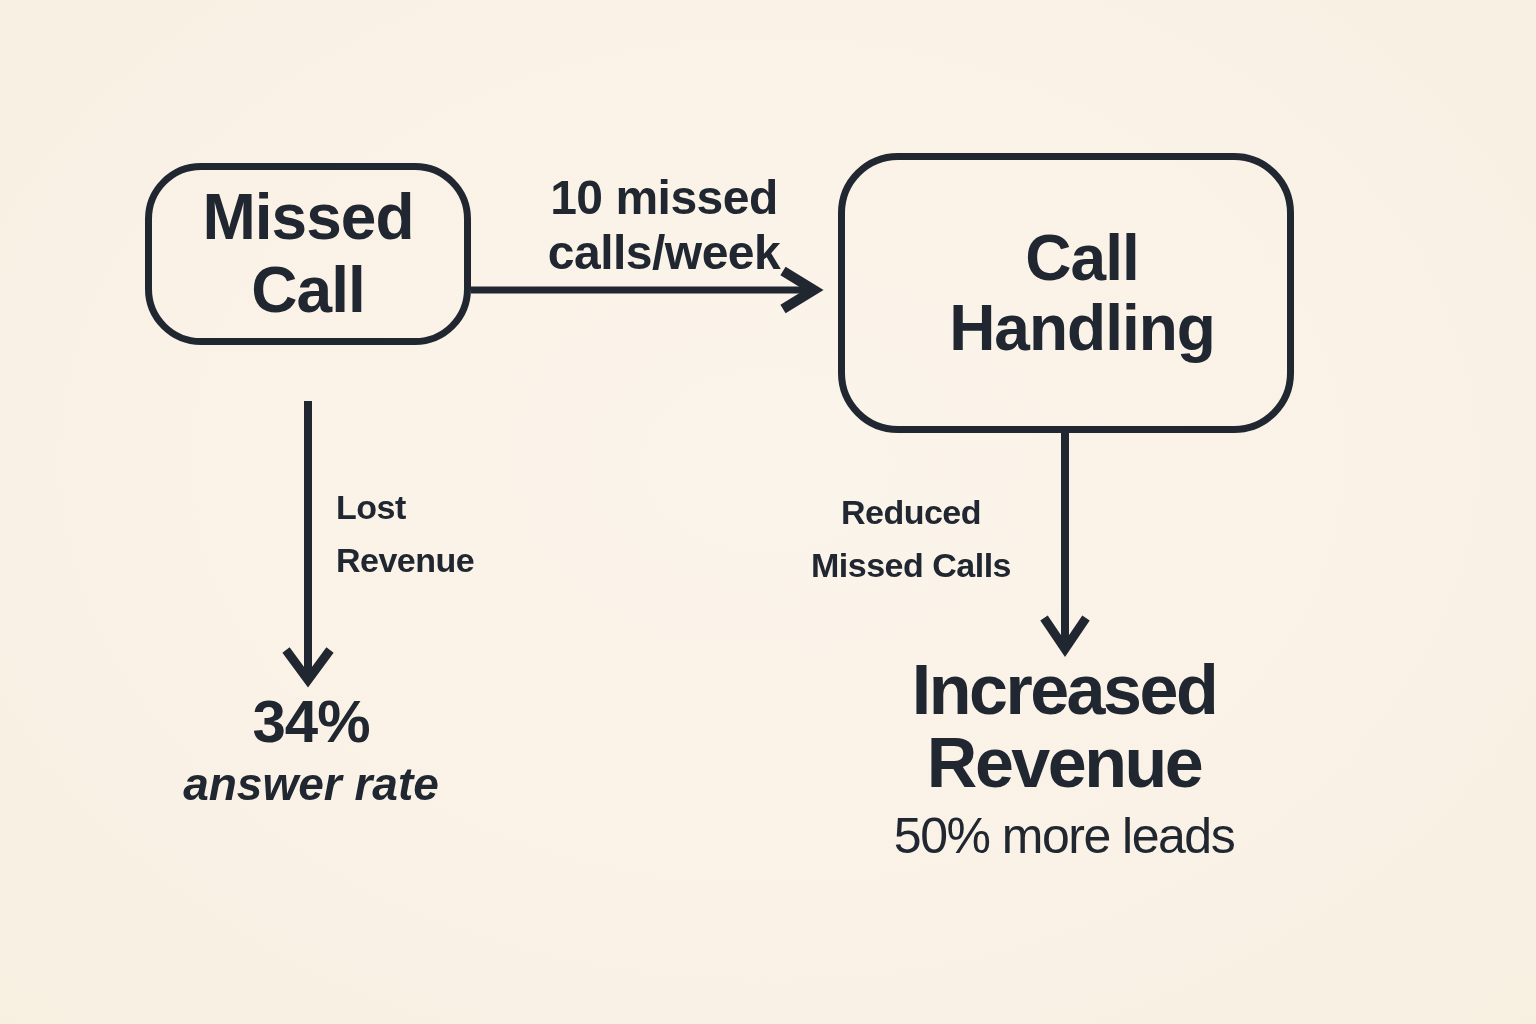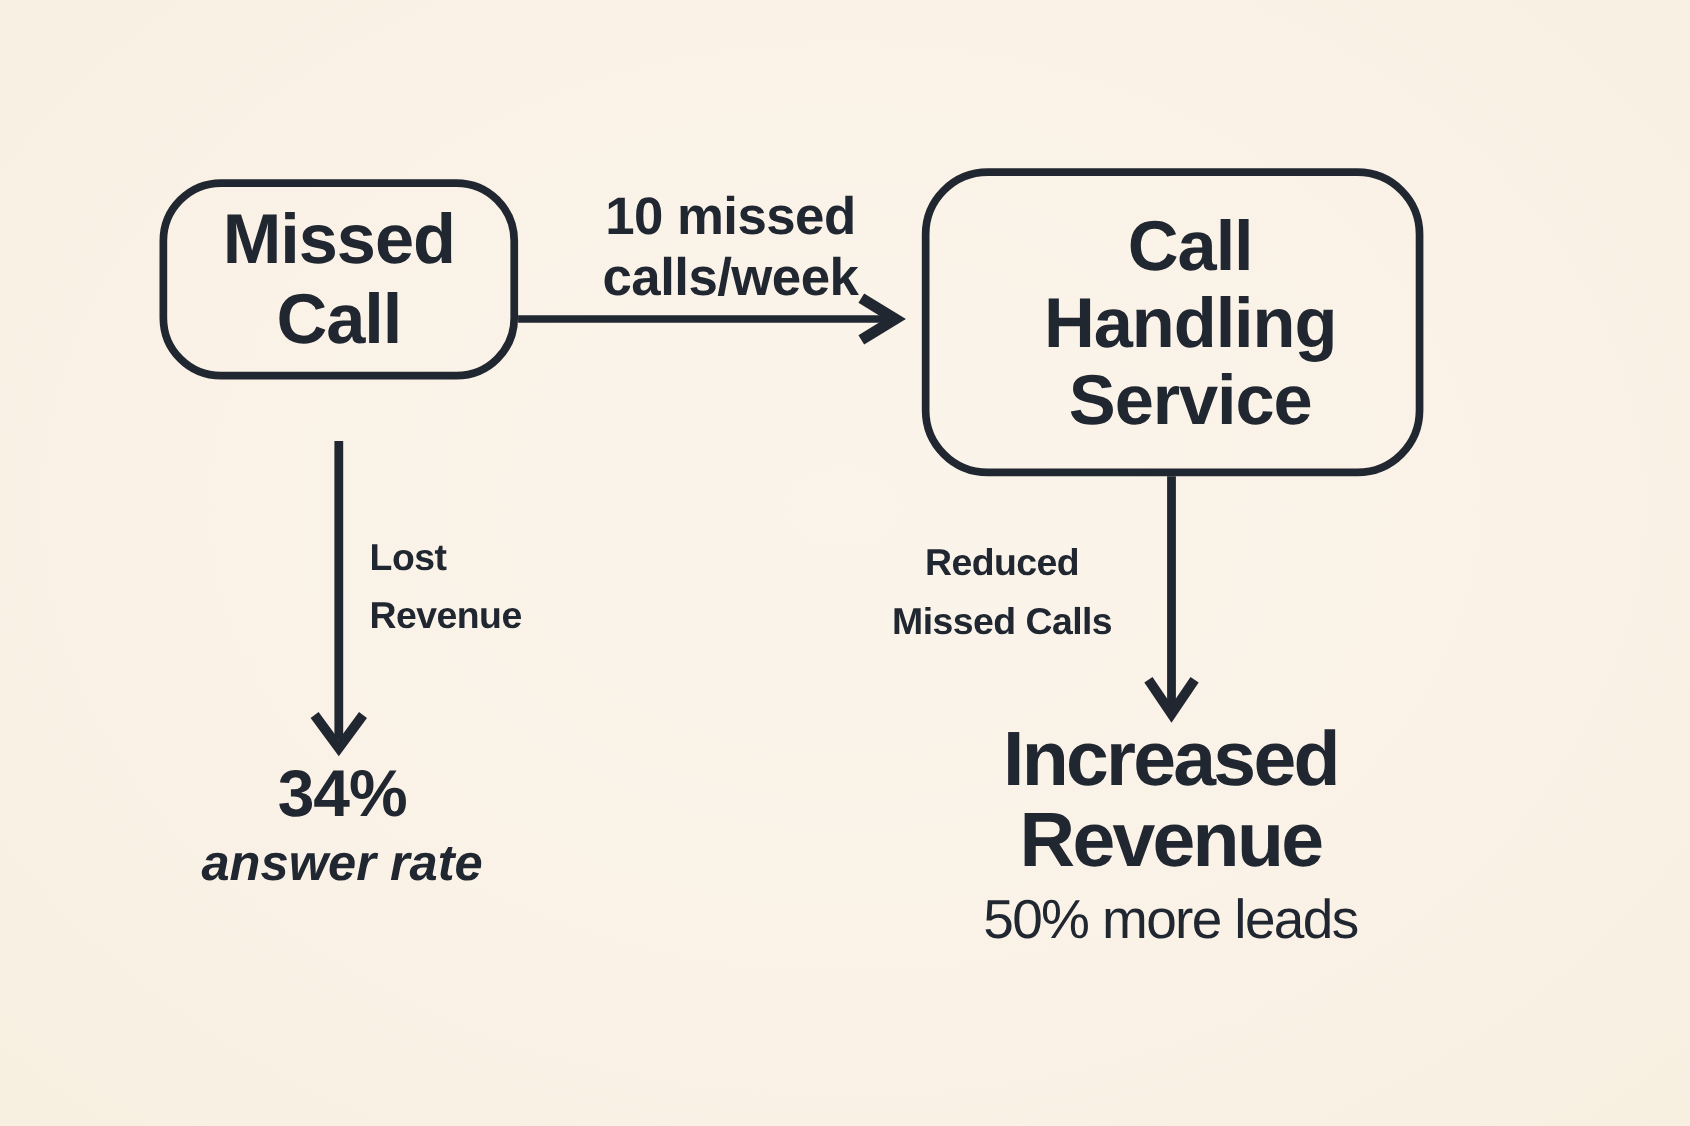--- a/index.html
+++ b/index.html
@@ -141,21 +141,20 @@
     <div class="node-label">
       <span>Missed</span>
       <span>Call</span>
     </div>
   </div>
 
   <div class="node node-service">
     <div class="node-label">
       <span>Call</span>
       <span>Handling</span>
-      <span>Service</span>
     </div>
   </div>
 
   <div class="edge-label edge-label-top">
     <span>10 missed</span>
     <span>calls/week</span>
   </div>
 
   <div class="edge-label edge-label-lost">
     <span>Lost</span>

